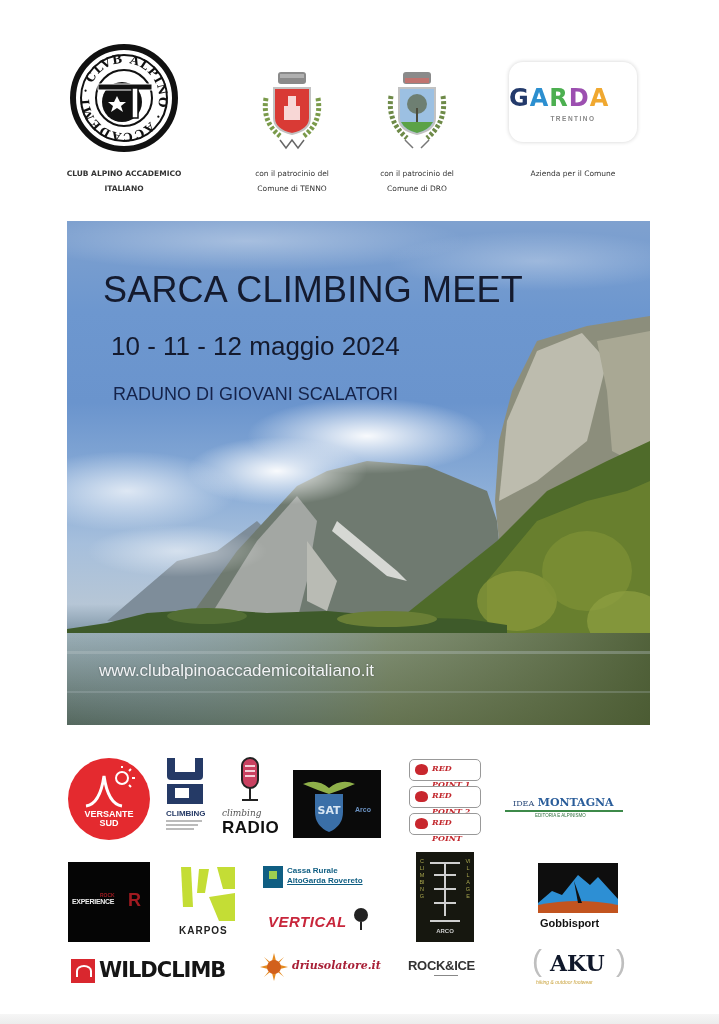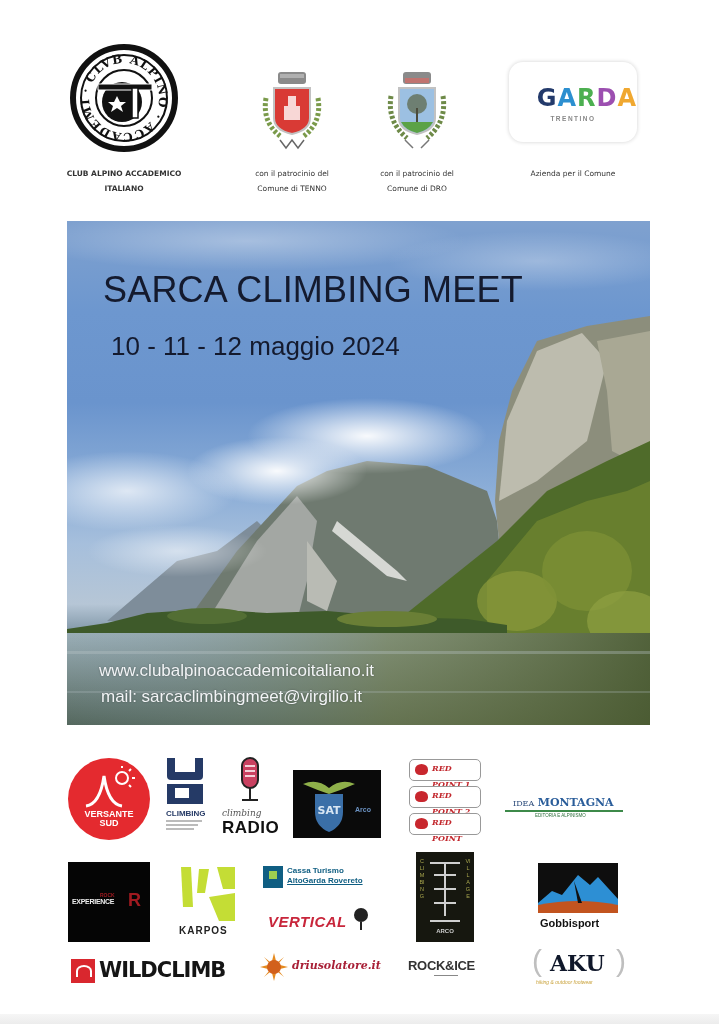--- a/index.html
+++ b/index.html
@@ -7,21 +7,21 @@
   .abs{position:absolute;}
   .cap{font-family:"DejaVu Sans",sans-serif;font-size:7.5px;font-weight:bold;color:#333;text-align:center;line-height:15px;}
   .cap.light{font-weight:normal;}
   
   .caai{left:70px;top:44px;width:108px;height:108px;border-radius:50%;background:#fff;border:4px solid #111;box-sizing:border-box;}
   .caai svg{position:absolute;left:-4px;top:-4px;}
   
   .crest{width:60px;height:80px;}
   
   .garda{left:509px;top:62px;width:128px;height:80px;border-radius:14px;background:#fff;box-shadow:0 0 4px rgba(0,0,0,.18);}
-  .garda .word{position:absolute;left:0;right:0;top:22px;text-align:right;font-family:"DejaVu Sans",sans-serif;font-weight:bold;font-size:24px;letter-spacing:1px;}
+  .garda .word{position:absolute;left:0;right:0;top:22px;text-align:left;font-family:"DejaVu Sans",sans-serif;font-weight:bold;font-size:24px;letter-spacing:1px;}
   .garda .sub{position:absolute;left:0;right:0;top:53px;text-align:center;font-size:6.5px;letter-spacing:1.5px;color:#888;font-weight:bold;}
   
   .photo{left:67px;top:221px;width:583px;height:504px;overflow:hidden;
     background:linear-gradient(180deg,#7fa1cf 0%,#6d97cf 18%,#6a94cd 36%,#8fb0d8 55%,#a6bfdc 64%,#b6c6d6 76%,#7c93a3 82%,#6e8691 100%);}
   .title{left:36px;top:48px;font-size:36px;color:#141a2e;white-space:nowrap;letter-spacing:.2px;}
   .date{left:44px;top:110px;font-size:26px;color:#141a2e;white-space:nowrap;}
   .subtitle{left:46px;top:163px;font-size:18px;color:#15234a;white-space:nowrap;}
   .web{left:32px;top:440px;font-size:17px;color:#f2f4f6;white-space:nowrap;text-shadow:0 0 2px rgba(0,0,0,.35);}
   .mail{left:34px;top:466px;font-size:17px;color:#f2f4f6;white-space:nowrap;text-shadow:0 0 2px rgba(0,0,0,.35);}
   
@@ -147,22 +147,22 @@
     <ellipse cx="140" cy="395" rx="40" ry="8" fill="#536e34"></ellipse>
     <ellipse cx="320" cy="398" rx="50" ry="8" fill="#6a7f36"></ellipse>
 
     <rect x="0" y="412" width="583" height="92" fill="url(#lake)"></rect>
     <rect x="0" y="412" width="583" height="92" fill="url(#lakeR)"></rect>
     <rect x="0" y="430" width="583" height="3" fill="#b9c5c9" opacity=".35"></rect>
     <rect x="0" y="470" width="583" height="2" fill="#b9c5c9" opacity=".25"></rect>
   </svg>
   <div class="abs title">SARCA CLIMBING MEET</div>
   <div class="abs date">10 - 11 - 12 maggio 2024</div>
+  <div class="abs subtitle">RADUNO DI GIOVANI SCALATORI</div>
   <div class="abs web">www.clubalpinoaccademicoitaliano.it</div>
-  <div class="abs mail">mail: sarcaclimbingmeet@virgilio.it</div>
 </div>
 
 <div class="logo" style="left:68px;top:758px;width:82px;height:82px;border-radius:50%;background:#e42a2f;">
   <svg class="abs" style="left:14px;top:8px;" width="56" height="42" viewBox="0 0 56 42">
     <path d="M4 40 Q18 38 22 10 Q26 38 40 40" stroke="#fff" stroke-width="3" fill="none"></path>
     <circle cx="40" cy="12" r="6" stroke="#fff" stroke-width="2" fill="none"></circle>
     <path d="M40 2 V0 M50 12 H53 M47 5 L49 3 M47 19 L49 21" stroke="#fff" stroke-width="2"></path>
   </svg>
   <div class="abs" style="left:0;right:0;top:52px;text-align:center;color:#fff;font-weight:bold;font-size:9px;line-height:9px;">
     <div>VERSANTE</div>
@@ -228,21 +228,21 @@
     <path d="M38 2 H56 V24 H44 Z" fill="#c4dd35"></path>
     <path d="M30 32 L56 28 V56 H40 Z" fill="#c4dd35"></path>
   </svg>
   <div class="abs" style="left:4px;top:60px;font-size:10px;font-weight:bold;color:#222;letter-spacing:1px;">KARPOS</div>
 </div>
 
 <div class="logo" style="left:263px;top:866px;width:122px;height:24px;">
   <div class="abs" style="left:0;top:0;width:20px;height:22px;background:#0f5e82;">
     <div class="abs" style="left:6px;top:5px;width:8px;height:8px;background:#9ccf50;"></div>
   </div>
-  <div class="abs" style="left:24px;top:0;font-size:8px;color:#0f5e82;font-weight:bold;white-space:nowrap;">Cassa Turismo</div>
+  <div class="abs" style="left:24px;top:0;font-size:8px;color:#0f5e82;font-weight:bold;white-space:nowrap;">Cassa Rurale</div>
   <div class="abs" style="left:24px;top:10px;font-size:8px;color:#0f5e82;font-weight:bold;white-space:nowrap;text-decoration:underline;">AltoGarda Rovereto</div>
 </div>
 
 <div class="logo" style="left:268px;top:908px;width:118px;height:26px;">
   <div class="abs" style="left:0;top:5px;font-style:italic;font-weight:bold;font-size:15px;color:#c8263b;letter-spacing:.5px;">VERTICAL</div>
   <div class="abs" style="left:86px;top:0;width:14px;height:14px;border-radius:50%;background:#222;"></div>
   <div class="abs" style="left:92px;top:14px;width:2px;height:8px;background:#222;"></div>
 </div>
 
 <div class="logo" style="left:416px;top:852px;width:58px;height:90px;background:#16170f;">

